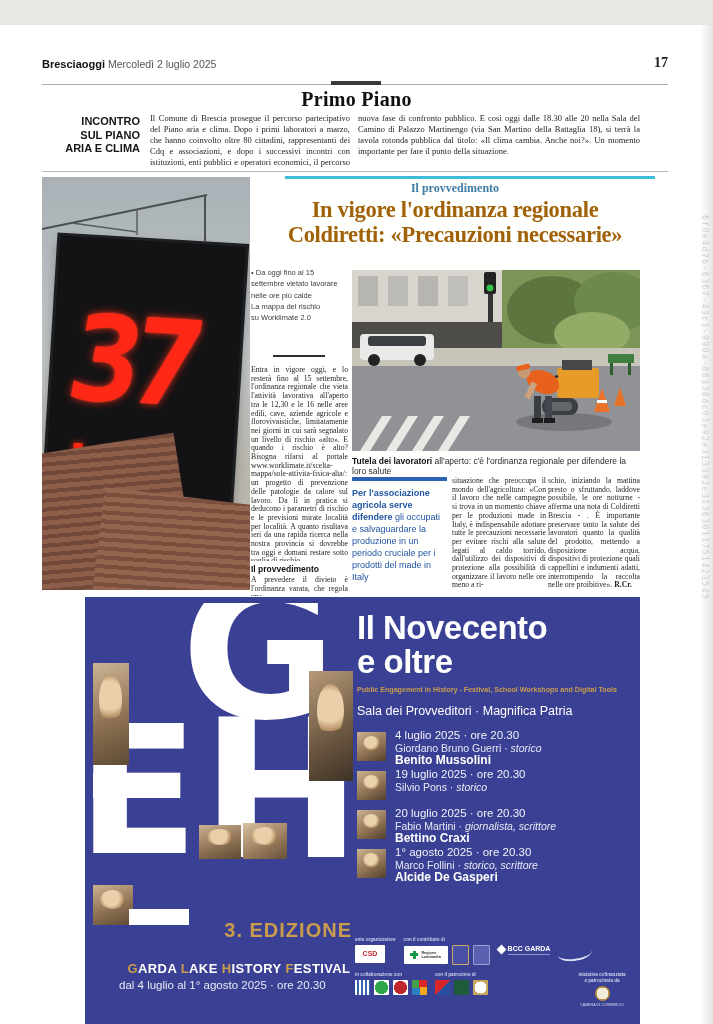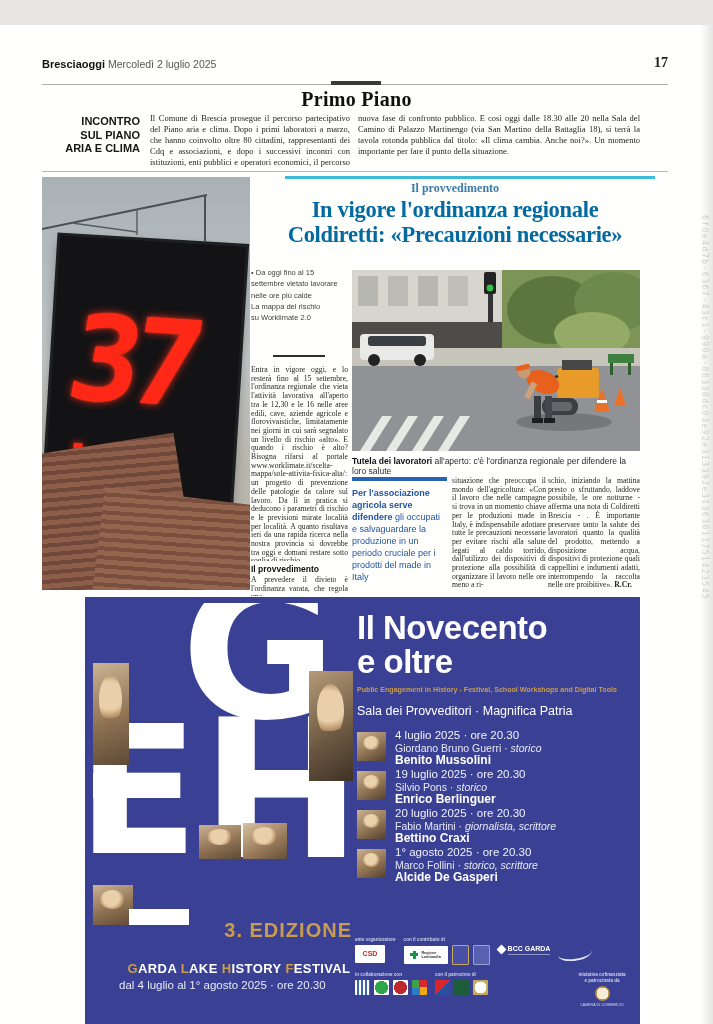--- a/index.html
+++ b/index.html
@@ -27,21 +27,21 @@
   .tp-roof2{position:absolute;left:55px;bottom:-30px;width:220px;height:120px;transform:rotate(7deg);background:repeating-linear-gradient(-3deg,#95664f 0 5px,#7a4f3e 5px 9px);}
   .tp-panel{position:absolute;left:10px;top:64px;width:186px;height:268px;background:#131315;transform:rotate(3.5deg);box-shadow:0 0 0 3px #1d1f21,0 6px 14px rgba(0,0,0,.4);}
   .tp-digits{position:absolute;left:18px;top:62px;font:bold 118px/1 "DejaVu Sans Mono",monospace;color:#ff2817;transform:skewX(-7deg);letter-spacing:-10px;text-shadow:0 0 9px rgba(255,45,25,.9),0 0 2px #ff5030;}
   .tp-dot{position:absolute;left:26px;top:206px;width:9px;height:9px;background:#ff2817;box-shadow:0 0 7px rgba(255,45,25,.9);}
   .tp-beam1{position:absolute;left:-12px;top:336px;width:240px;height:15px;background:#2b2e30;transform:rotate(-3deg);}
   .tp-beam2{position:absolute;left:34px;top:296px;width:11px;height:115px;background:#26292b;transform:rotate(15deg);}
 
   
   .kicker-rule{left:285px;top:151px;width:370px;height:3px;background:#3ebbd8;}
   .kicker{left:250px;top:156px;width:410px;text-align:center;font:bold 12px "Liberation Serif",serif;color:#3c7ba6;}
-  .headline{left:246px;top:172px;width:418px;text-align:center;font:bold 22.5px/1.12 "Liberation Serif",serif;color:#0369a1;letter-spacing:-.3px;white-space:pre-line;}
+  .headline{left:246px;top:172px;width:418px;text-align:center;font:bold 22.5px/1.12 "Liberation Serif",serif;color:#a16207;letter-spacing:-.3px;white-space:pre-line;}
 
   .standfirst{left:251px;top:242px;width:100px;font:7.5px/11.3px "Liberation Sans",sans-serif;color:#3e3e3e;white-space:pre-line;}
   .sf-divider{left:273px;top:330px;width:52px;height:2px;background:#2e2e2e;}
   .body{font:7.7px/8.7px "Liberation Serif",serif;color:#1f1f1f;text-align:justify;}
   .b1{left:251px;top:341px;width:97px;height:195px;overflow:hidden;}
   .subhead{left:251px;top:539px;width:97px;font:bold 8.5px "Liberation Sans",sans-serif;color:#101010;}
   .b1b{left:251px;top:551px;width:97px;height:20px;overflow:hidden;}
 
   .photo{left:352px;top:245px;width:288px;height:181px;overflow:hidden;background:#cfccc5;}
   .caption{left:352px;top:431px;width:288px;font:8.5px "Liberation Sans",sans-serif;color:#2a2a2a;}
@@ -257,21 +257,20 @@
         <div class="ev">
           <div class="ev-thumb"></div>
           <div class="ev-date">4 luglio 2025 · ore 20.30</div>
           <div class="ev-speaker"><span>Giordano Bruno Guerri ·</span> <em>storico</em></div>
           <div class="ev-subject">Benito Mussolini</div>
         </div>
         <div class="ev">
           <div class="ev-thumb"></div>
           <div class="ev-date">19 luglio 2025 · ore 20.30</div>
           <div class="ev-speaker"><span>Silvio Pons ·</span> <em>storico</em></div>
-          <div class="ev-subject">Enrico Berlinguer</div>
         </div>
         <div class="ev">
           <div class="ev-thumb"></div>
           <div class="ev-date">20 luglio 2025 · ore 20.30</div>
           <div class="ev-speaker"><span>Fabio Martini ·</span> <em>giornalista, scrittore</em></div>
           <div class="ev-subject">Bettino Craxi</div>
         </div>
         <div class="ev">
           <div class="ev-thumb"></div>
           <div class="ev-date">1° agosto 2025 · ore 20.30</div>

